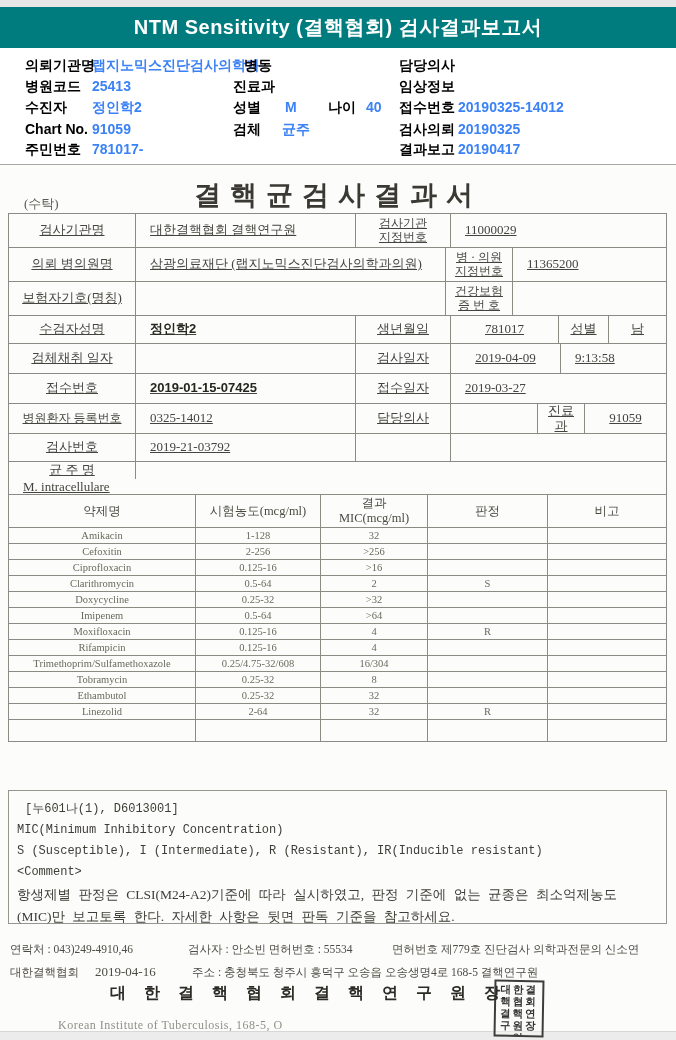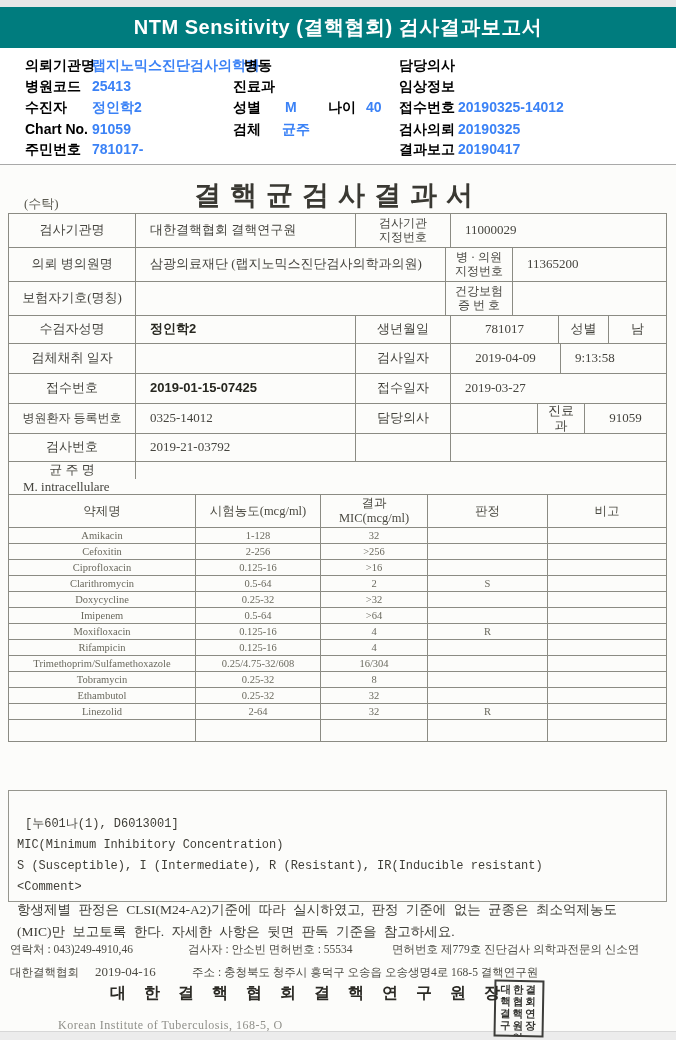--- a/index.html
+++ b/index.html
@@ -15,40 +15,40 @@
   .pinfo span{position:absolute;white-space:nowrap;color:#3b82f6;font-weight:bold;}
   .pinfo .lbl{font-weight:bold;color:#000;}
   .divider{position:absolute;left:0;top:164px;width:676px;height:1px;background:#a9a9a9;}
   
   .scan{position:absolute;left:0;top:165px;width:676px;height:866px;background:#fcfcfa;
         font-family:"Liberation Serif","DejaVu Serif",serif;color:#45443e;}
   .consign{position:absolute;left:24px;top:30px;font-size:13px;color:#5a594f;}
   .doc-title{position:absolute;left:0;top:12px;width:676px;text-align:center;font-size:27px;
              font-weight:600;letter-spacing:9px;color:#3a3933;}
   
-  .doc-table{position:absolute;left:8px;top:48px;width:659px;border:1px solid #8b8b83;box-sizing:border-box;background:#fcfcfa;}
+  .doc-table{position:absolute;left:8px;top:48px;width:659px;border:1px solid #8b8b83;box-sizing:border-box;background:#fcfcfa;text-decoration:underline;}
   .dt-row{display:flex;border-bottom:1px solid #8b8b83;box-sizing:border-box;}
   .dt-row:last-child{border-bottom:none;flex-direction:column;}
   .dt-cell{border-right:1px solid #8b8b83;box-sizing:border-box;display:flex;align-items:center;
            justify-content:center;font-size:13px;text-align:center;padding:1px 4px;line-height:1.15;}
   .dt-cell:last-child{border-right:none;}
   .grow{flex:1;}
   .tl{justify-content:flex-start;text-align:left;padding-left:14px;}
   .pl{white-space:pre-line;text-align:center;}
   .sm{font-size:12px;}
   .bold-sans{font-family:"Liberation Sans",sans-serif;font-weight:bold;color:#26261f;font-size:13px;}
   
   .drug-table{position:absolute;left:8px;top:329px;width:659px;border-collapse:collapse;background:#fcfcfa;padding-left:24px;}
   .drug-table th,.drug-table td{border:1px solid #8b8b83;box-sizing:border-box;}
   .drug-table th{height:32px;font-size:12.5px;font-weight:normal;color:#4b4a42;white-space:pre-line;line-height:1.2;}
   .drug-table td{height:16px;font-size:10.5px;color:#6a695e;text-align:center;padding:0 3px;}
   .drug-table tr.empty-row td{height:22px;}
   
-  .comment-box{position:absolute;left:8px;top:625px;width:659px;height:112px;border:1px solid #96968e;
-               box-sizing:border-box;padding:23px 8px;}
+  .comment-box{position:absolute;left:8px;top:625px;width:659px;height:134px;border:1px solid #96968e;
+               box-sizing:border-box;padding:8px 8px;}
   .c-mono{font-family:"Liberation Mono","DejaVu Sans Mono",monospace;font-size:12px;color:#3e3d36;
           line-height:21px;white-space:nowrap;}
   .c-body{font-size:13.5px;color:#3e3d36;line-height:22px;white-space:pre-line;word-spacing:4px;margin-top:1px;}
   
   .f-line{position:absolute;font-size:11.5px;color:#4c4b43;white-space:nowrap;}
   .org-name{position:absolute;left:110px;top:818px;font-size:16px;font-weight:600;letter-spacing:7px;
             color:#2b2a25;z-index:2;white-space:nowrap;}
   .org-en{position:absolute;left:58px;top:853px;font-size:12px;color:#90908a;letter-spacing:0.5px;white-space:nowrap;}
   .seal{position:absolute;left:494px;top:815px;width:50px;height:57px;border:2px solid #3d3d3a;
         box-sizing:border-box;z-index:1;transform:rotate(1deg);padding:2px 1px;overflow:hidden;

